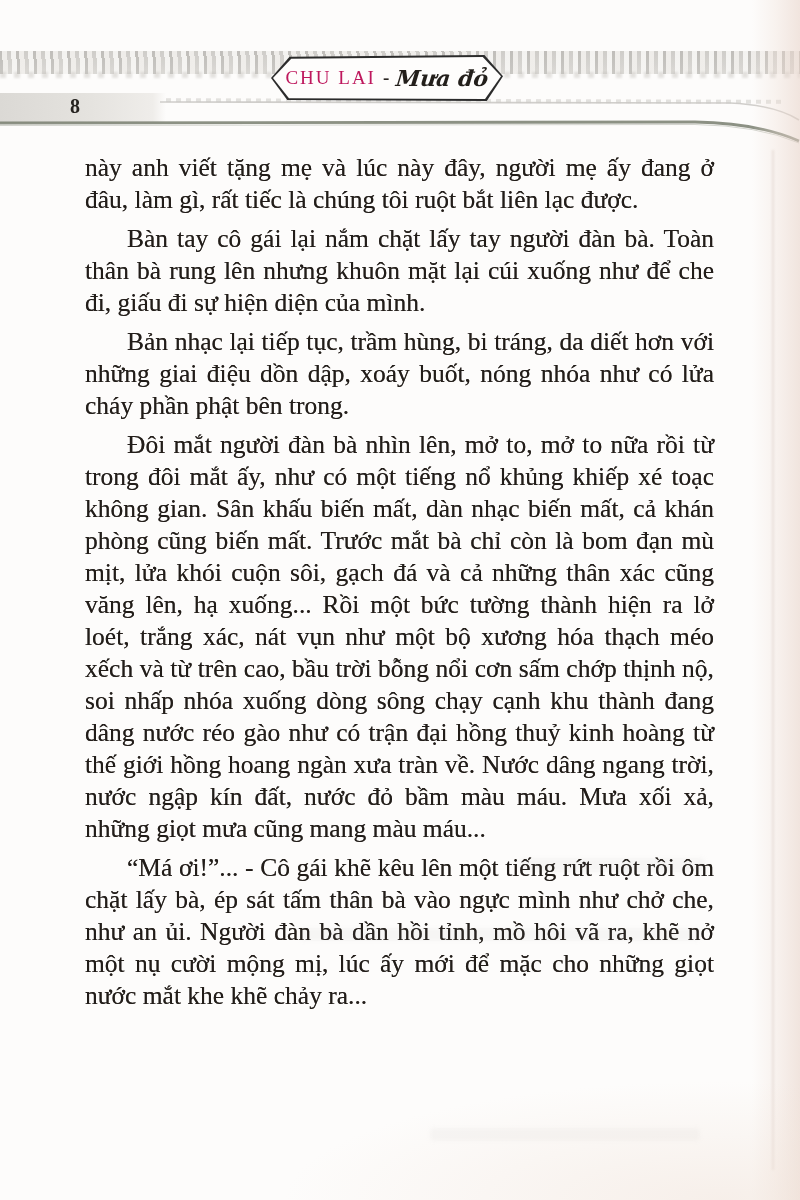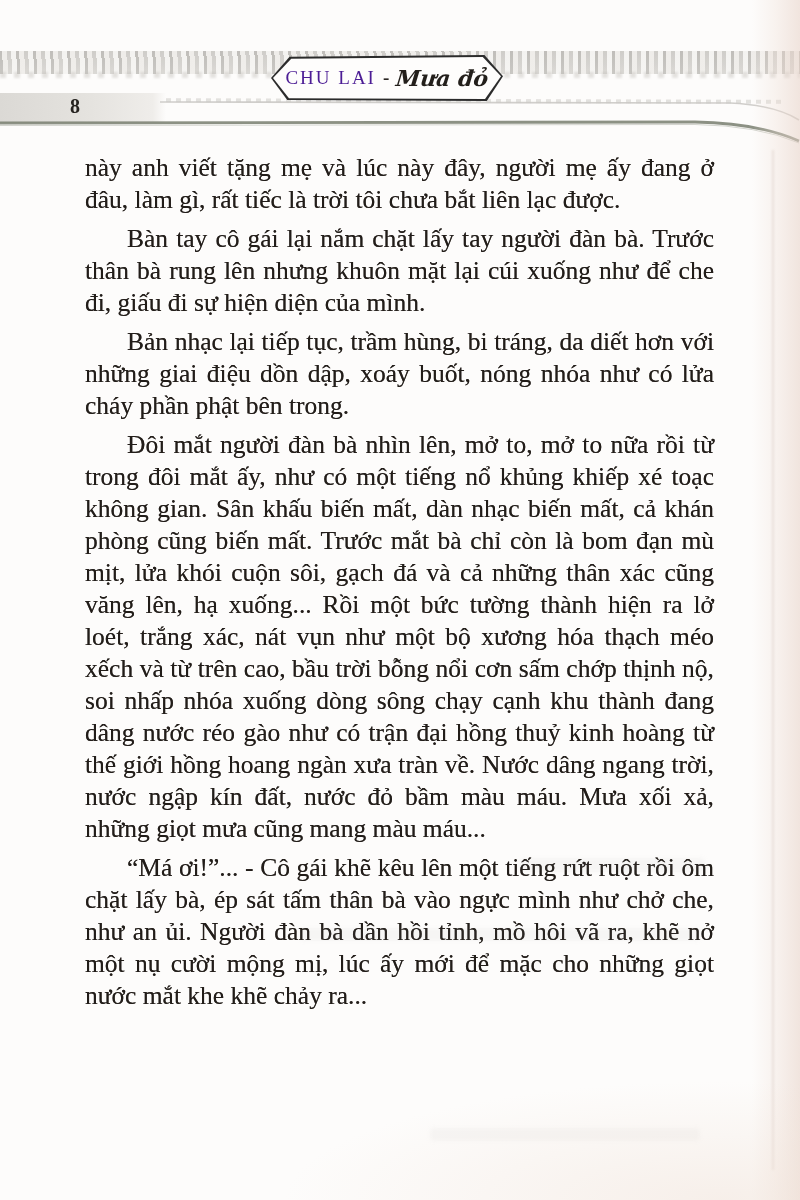--- a/index.html
+++ b/index.html
@@ -83,21 +83,21 @@
     clip-path: polygon(0% 50%, 8% 4%, 92% 0%, 100% 46%, 93% 100%, 7% 98%);
     display: flex;
     align-items: center;
     justify-content: center;
     gap: 7px;
     white-space: nowrap;
   }
   .badge-author {
     font-size: 19px;
     letter-spacing: 2px;
-    color: #4c1d95;
+    color: #be185d;
     font-family: "Liberation Serif", serif;
   }
   .badge-sep {
     font-size: 19px;
     font-weight: bold;
     color: #2a2622;
   }
   .badge-title {
     font-family: "DejaVu Serif", serif;
     font-style: italic;
@@ -186,22 +186,22 @@
 
   <div class="badge">
     <div class="badge-inner">
       <span class="badge-author">CHU LAI</span>
       <span class="badge-sep">-</span>
       <span class="badge-title">Mưa đỏ</span>
     </div>
   </div>
 
   <div class="page-body">
-      <p>này anh viết tặng mẹ và lúc này đây, người mẹ ấy đang ở đâu, làm gì, rất tiếc là trời tôi chưa bắt liên lạc được.</p>
-      <p class="indent">Bàn tay cô gái lại nắm chặt lấy tay người đàn bà. Trước thân bà rung lên nhưng khuôn mặt lại cúi xuống như để che đi, giấu đi sự hiện diện của mình.</p>
+      <p>này anh viết tặng mẹ và lúc này đây, người mẹ ấy đang ở đâu, làm gì, rất tiếc là chúng tôi ruột bắt liên lạc được.</p>
+      <p class="indent">Bàn tay cô gái lại nắm chặt lấy tay người đàn bà. Toàn thân bà rung lên nhưng khuôn mặt lại cúi xuống như để che đi, giấu đi sự hiện diện của mình.</p>
       <p class="indent">Bản nhạc lại tiếp tục, trầm hùng, bi tráng, da diết hơn với những giai điệu dồn dập, xoáy buốt, nóng nhóa như có lửa cháy phần phật bên trong.</p>
       <p class="indent">Đôi mắt người đàn bà nhìn lên, mở to, mở to nữa rồi từ trong đôi mắt ấy, như có một tiếng nổ khủng khiếp xé toạc không gian. Sân khấu biến mất, dàn nhạc biến mất, cả khán phòng cũng biến mất. Trước mắt bà chỉ còn là bom đạn mù mịt, lửa khói cuộn sôi, gạch đá và cả những thân xác cũng văng lên, hạ xuống... Rồi một bức tường thành hiện ra lở loét, trắng xác, nát vụn như một bộ xương hóa thạch méo xếch và từ trên cao, bầu trời bỗng nổi cơn sấm chớp thịnh nộ, soi nhấp nhóa xuống dòng sông chạy cạnh khu thành đang dâng nước réo gào như có trận đại hồng thuỷ kinh hoàng từ thế giới hồng hoang ngàn xưa tràn về. Nước dâng ngang trời, nước ngập kín đất, nước đỏ bầm màu máu. Mưa xối xả, những giọt mưa cũng mang màu máu...</p>
       <p class="indent">“Má ơi!”... - Cô gái khẽ kêu lên một tiếng rứt ruột rồi ôm chặt lấy bà, ép sát tấm thân bà vào ngực mình như chở che, như an ủi. Người đàn bà dần hồi tỉnh, mồ hôi vã ra, khẽ nở một nụ cười mộng mị, lúc ấy mới để mặc cho những giọt nước mắt khe khẽ chảy ra...</p>
     </div>
 
   <div class="ghost g1"></div>
   <div class="ghost g2"></div>
   <div class="ghost g3"></div>
 
   <div class="right-shade"></div>

